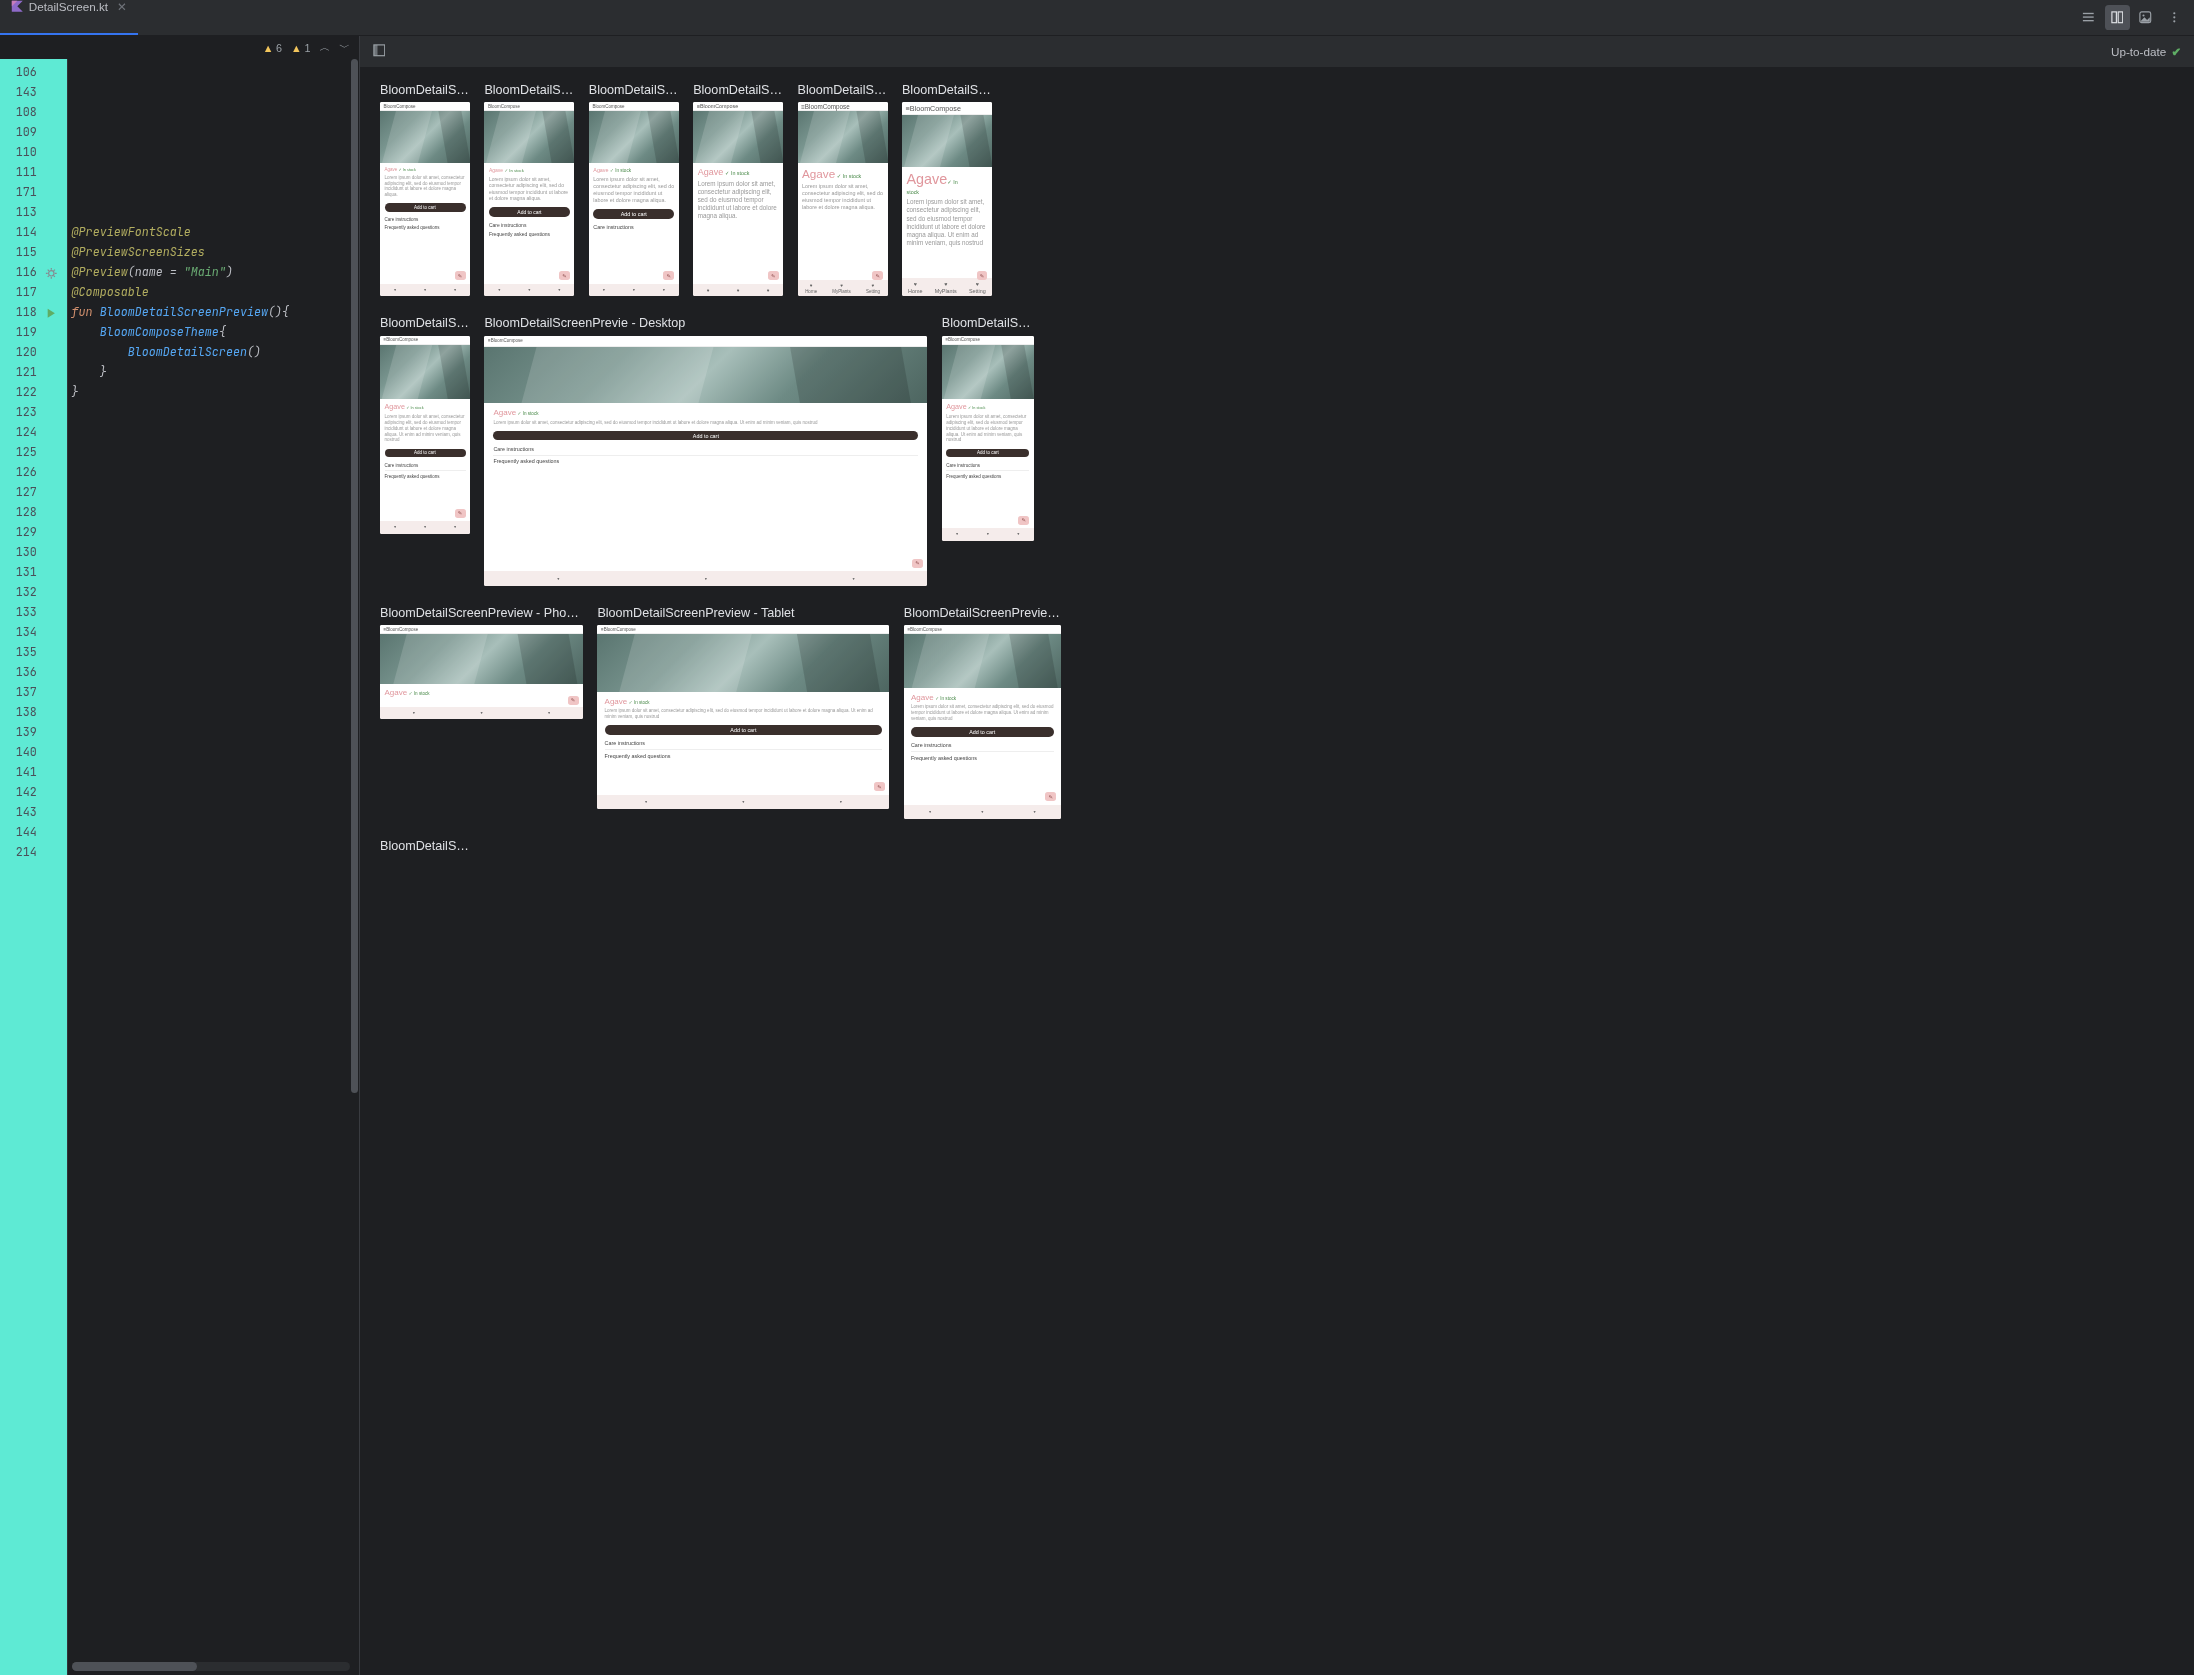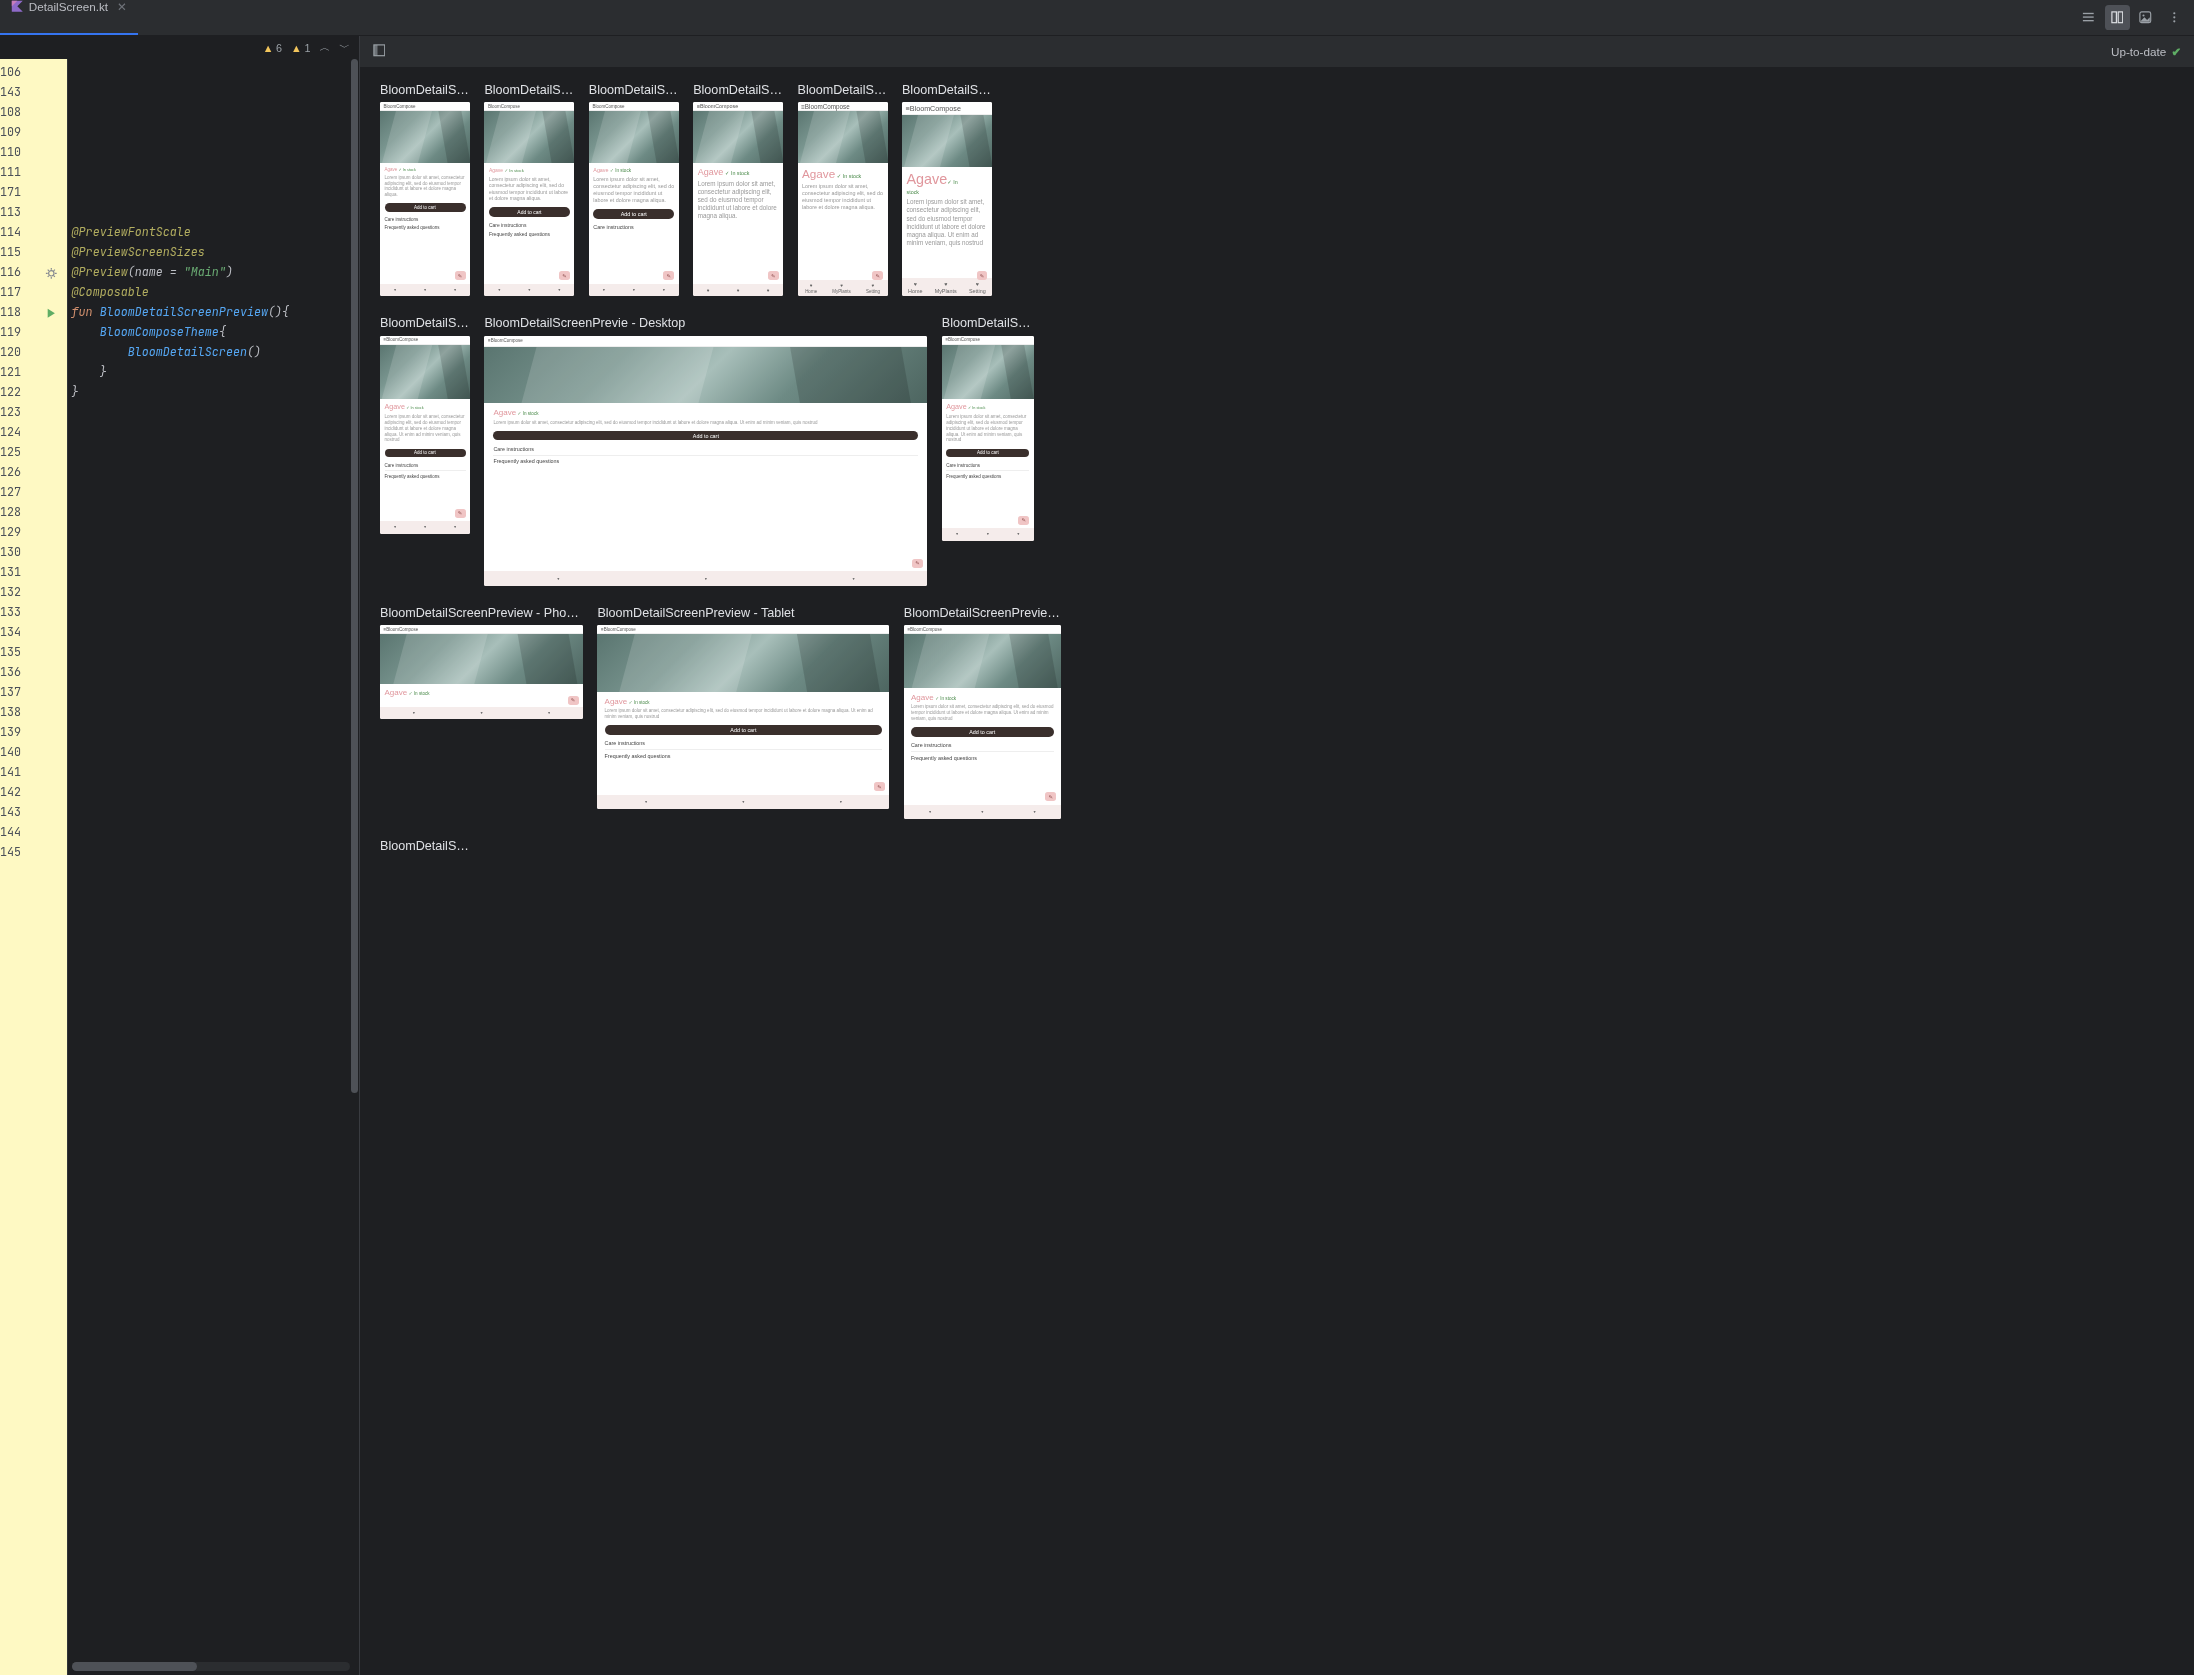--- a/index.html
+++ b/index.html
@@ -40,23 +40,23 @@
 .split { display: flex; flex: 1; overflow: hidden; }
 .left-pane { width: 360px; display: flex; flex-direction: column; border-right: 0.9px solid #393b40; }
 .inspection-bar {
   height: 23.4px; display: flex; align-items: center; justify-content: flex-end;
   gap: 9px; padding: 0 9px; color: #9aa0a6; font-size: 10.8px;
 }
 .insp-item { display: flex; align-items: center; gap: 2.7px; cursor: pointer; }
 .warn-tri { color: #f2c55c; }
 .editor { flex: 1; display: flex; overflow: hidden; position: relative; }
 .gutter {
-  width: 68px; background: #fef9c3;
+  width: 68px; background: #5eead4;
   font-family: "JetBrains Mono", Consolas, monospace; font-size: 11.7px;
-  color: #4b5059; text-align: left; padding-top: 2.7px;
+  color: #4b5059; text-align: center; padding-top: 2.7px;
   border-right: 0.9px solid #313438; position: relative;
 }
 .gutter-line { height: 20px; line-height: 20px; padding-right: 14.4px; position: relative; }
 .gutter-icon { position: absolute; left: 45px; top: 3.6px; width: 12.6px; height: 12.6px; }
 .code-area {
   flex: 1; font-family: "JetBrains Mono", Consolas, monospace; font-size: 11.7px;
   line-height: 20px; padding-top: 2.7px; padding-left: 3.6px; color: #bcbec4;
   overflow: auto; white-space: pre;
 }
 .code-line { height: 20px; font-style: italic; }
@@ -213,21 +213,21 @@
             <div class="gutter-line">135</div>
             <div class="gutter-line">136</div>
             <div class="gutter-line">137</div>
             <div class="gutter-line">138</div>
             <div class="gutter-line">139</div>
             <div class="gutter-line">140</div>
             <div class="gutter-line">141</div>
             <div class="gutter-line">142</div>
             <div class="gutter-line">143</div>
             <div class="gutter-line">144</div>
-            <div class="gutter-line">145</div>
+            <div class="gutter-line">214</div>
           </div>
         <div class="code-area" id="code-area"><div class="code-line"></div><div class="code-line"></div><div class="code-line"></div><div class="code-line"></div><div class="code-line"></div><div class="code-line"></div><div class="code-line"></div><div class="code-line"></div><div class="code-line"><span class="ann">@PreviewFontScale</span></div><div class="code-line"><span class="ann">@PreviewScreenSizes</span></div><div class="code-line"><span class="ann">@Preview</span><span class="typ">(name = </span><span class="str">"Main"</span><span class="typ">)</span></div><div class="code-line"><span class="ann">@Composable</span></div><div class="code-line"><span class="kw">fun </span><span class="fn">BloomDetailScreenPreview</span><span class="typ">(){</span></div><div class="code-line">    <span class="fn">BloomComposeTheme</span><span class="typ">{</span></div><div class="code-line">        <span class="fn">BloomDetailScreen</span><span class="typ">()</span></div><div class="code-line">    <span class="typ">}</span></div><div class="code-line"><span class="typ">}</span></div><div class="code-line"></div><div class="code-line"></div><div class="code-line"></div><div class="code-line"></div><div class="code-line"></div><div class="code-line"></div><div class="code-line"></div><div class="code-line"></div><div class="code-line"></div><div class="code-line"></div><div class="code-line"></div><div class="code-line"></div><div class="code-line"></div><div class="code-line"></div><div class="code-line"></div><div class="code-line"></div><div class="code-line"></div><div class="code-line"></div><div class="code-line"></div><div class="code-line"></div><div class="code-line"></div><div class="code-line"></div><div class="code-line"></div></div>
         <div class="editor-vscroll">
           <div class="editor-vscroll-thumb"></div>
         </div>
         <div class="scrollbar-track">
           <div class="scrollbar-thumb"></div>
         </div>
       </div>
     </div>

